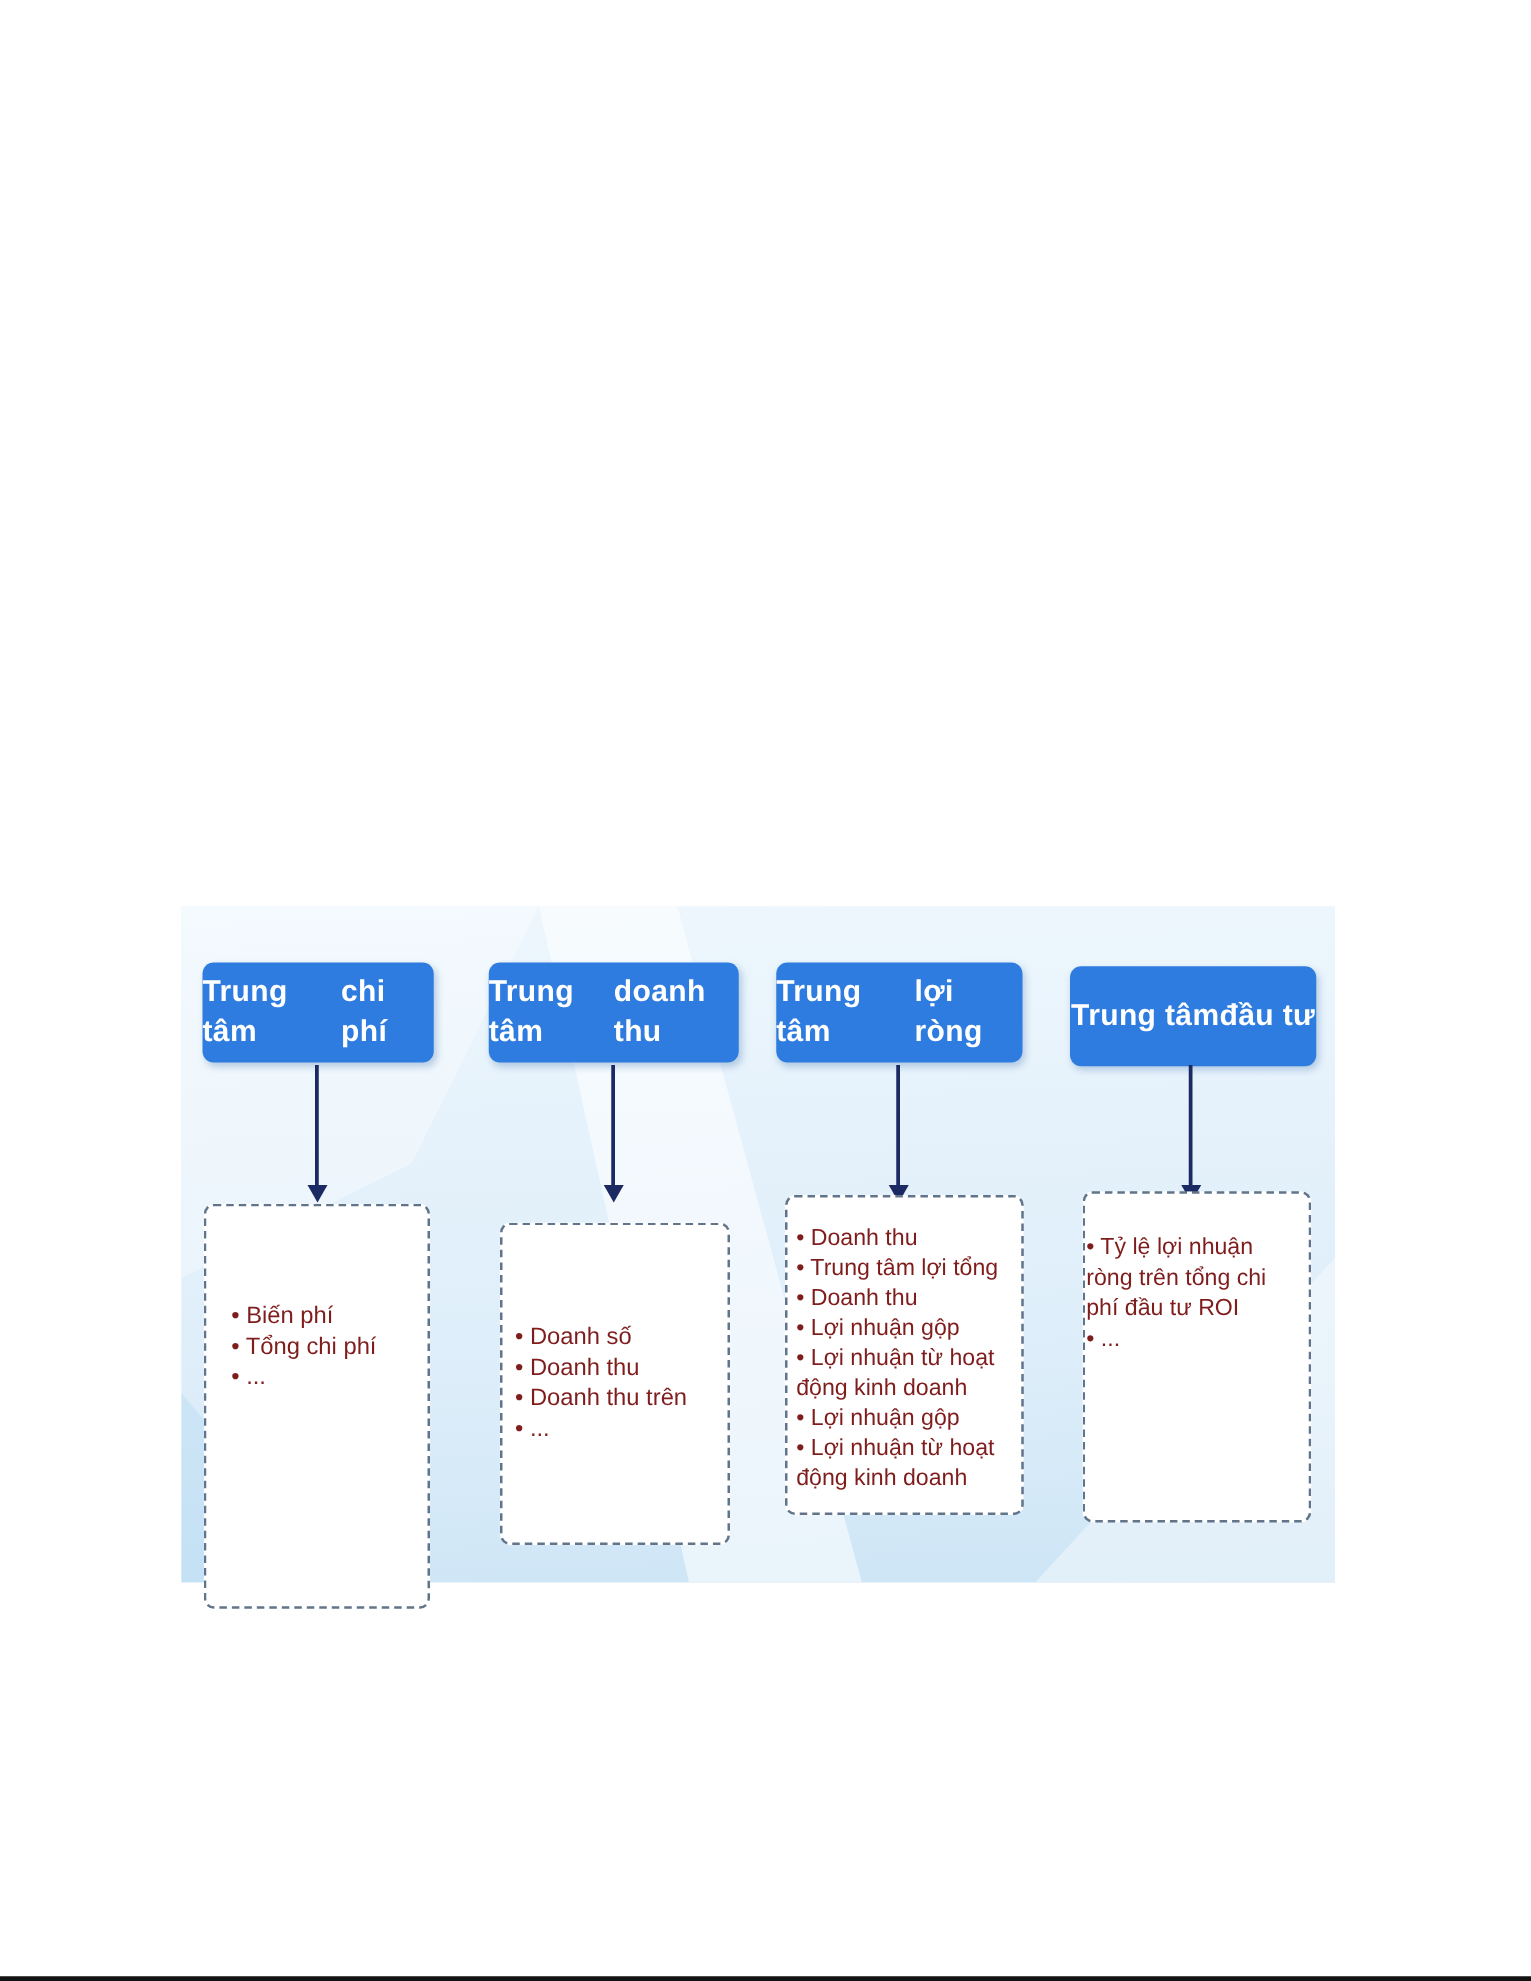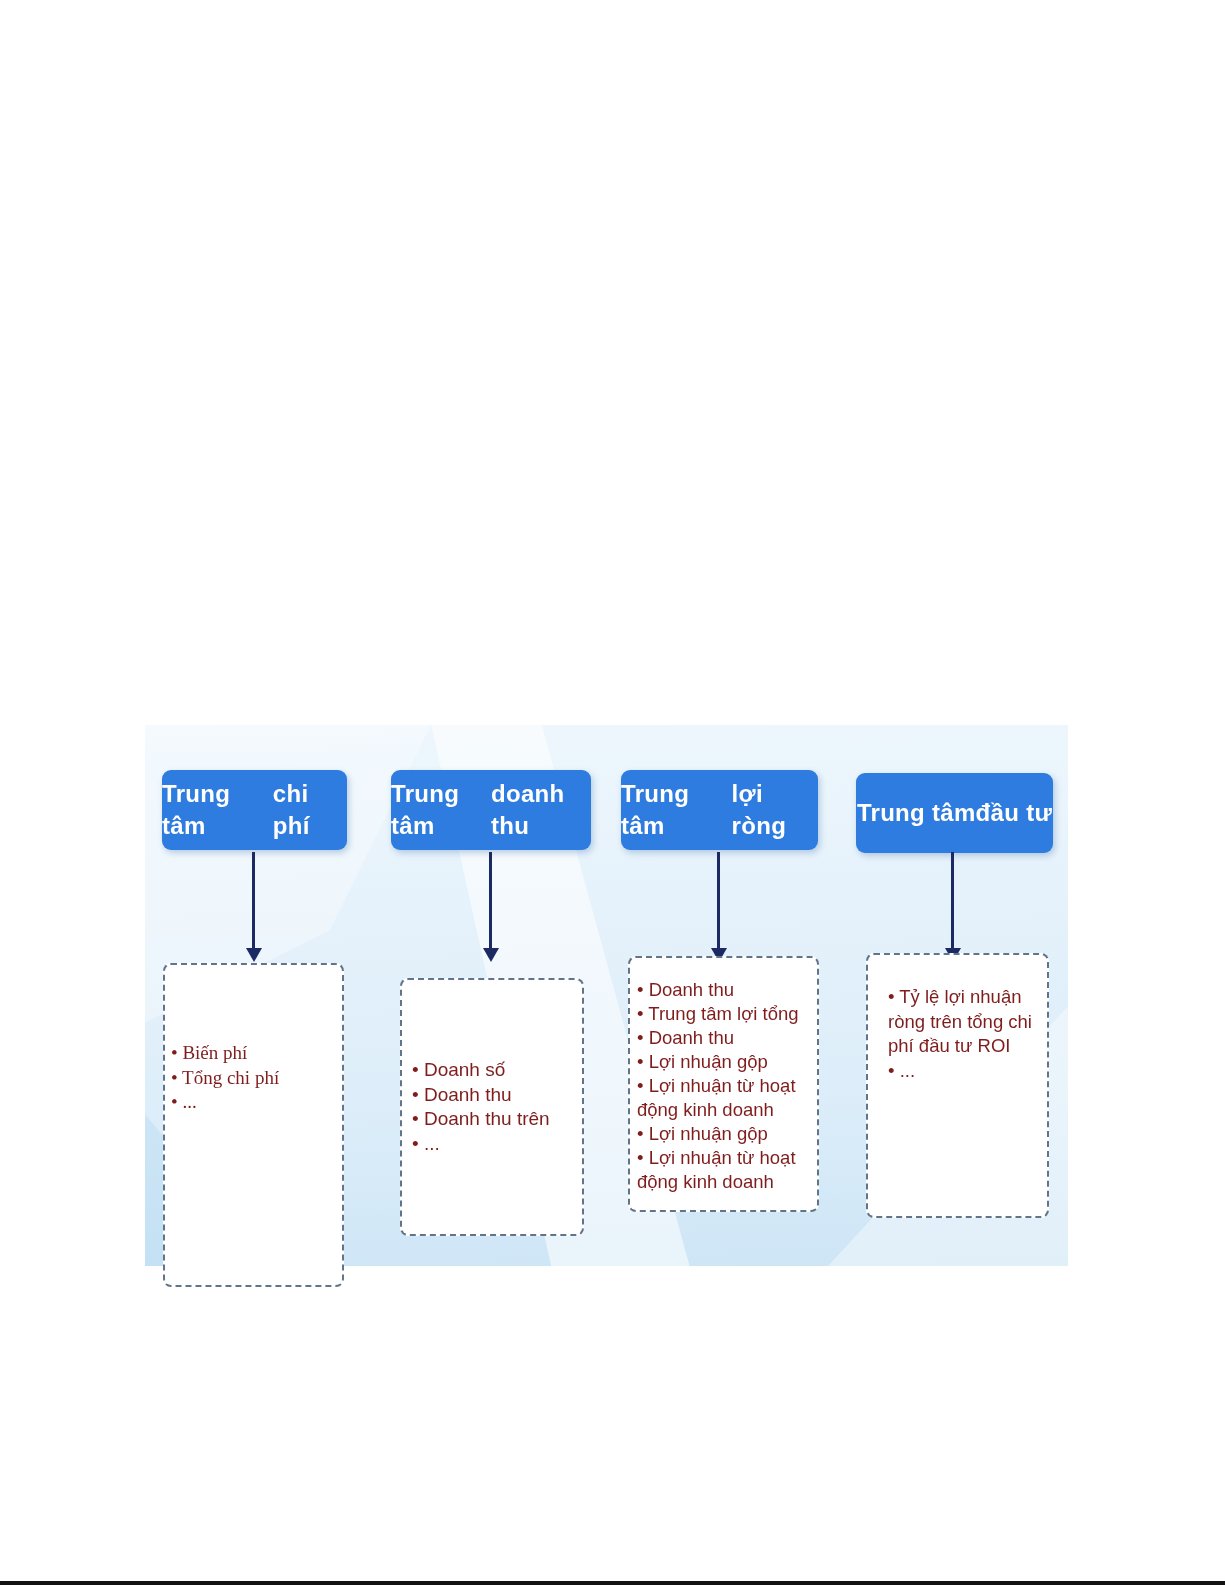--- a/index.html
+++ b/index.html
@@ -55,24 +55,24 @@
     position:absolute;left:0;top:96px;width:0;height:0;
     border-left:8px solid transparent;border-right:8px solid transparent;
     border-top:14px solid #1c2a63;
   }
   
   .detail-box{
     position:absolute;box-sizing:border-box;background:#ffffff;
     border:2px dashed #61748a;border-radius:8px;
     color:#7f1d1d;
   }
-  .col-1 .detail-box{left:163px;top:963px;width:181px;height:324px;padding:76px 8px 8px 6px;font-family:Liberation Serif, serif;}
+  .col-1 .detail-box{left:163px;top:963px;width:181px;height:324px;padding:76px 8px 8px 20px;}
   .col-2 .detail-box{left:400px;top:978px;width:184px;height:258px;padding:78px 6px 8px 10px;}
   .col-3 .detail-box{left:628px;top:956px;width:191px;height:256px;padding:20px 3px 8px 7px;}
-  .col-4 .detail-box{left:866px;top:953px;width:183px;height:265px;padding:30px 4px 8px 20px;}
+  .col-4 .detail-box{left:866px;top:953px;width:183px;height:265px;padding:30px 4px 8px 1px;}
   .item{font-size:19px;line-height:24.5px;}
   .col-3 .item{font-size:18.5px;line-height:24px;}
   .col-4 .item{font-size:18.5px;line-height:24.5px;}
   
   .bottom-line{position:absolute;left:0;top:1581px;width:1225px;height:4px;background:#121212;}
 </style>
 </head>
 <body>
 
 <div class="band">

